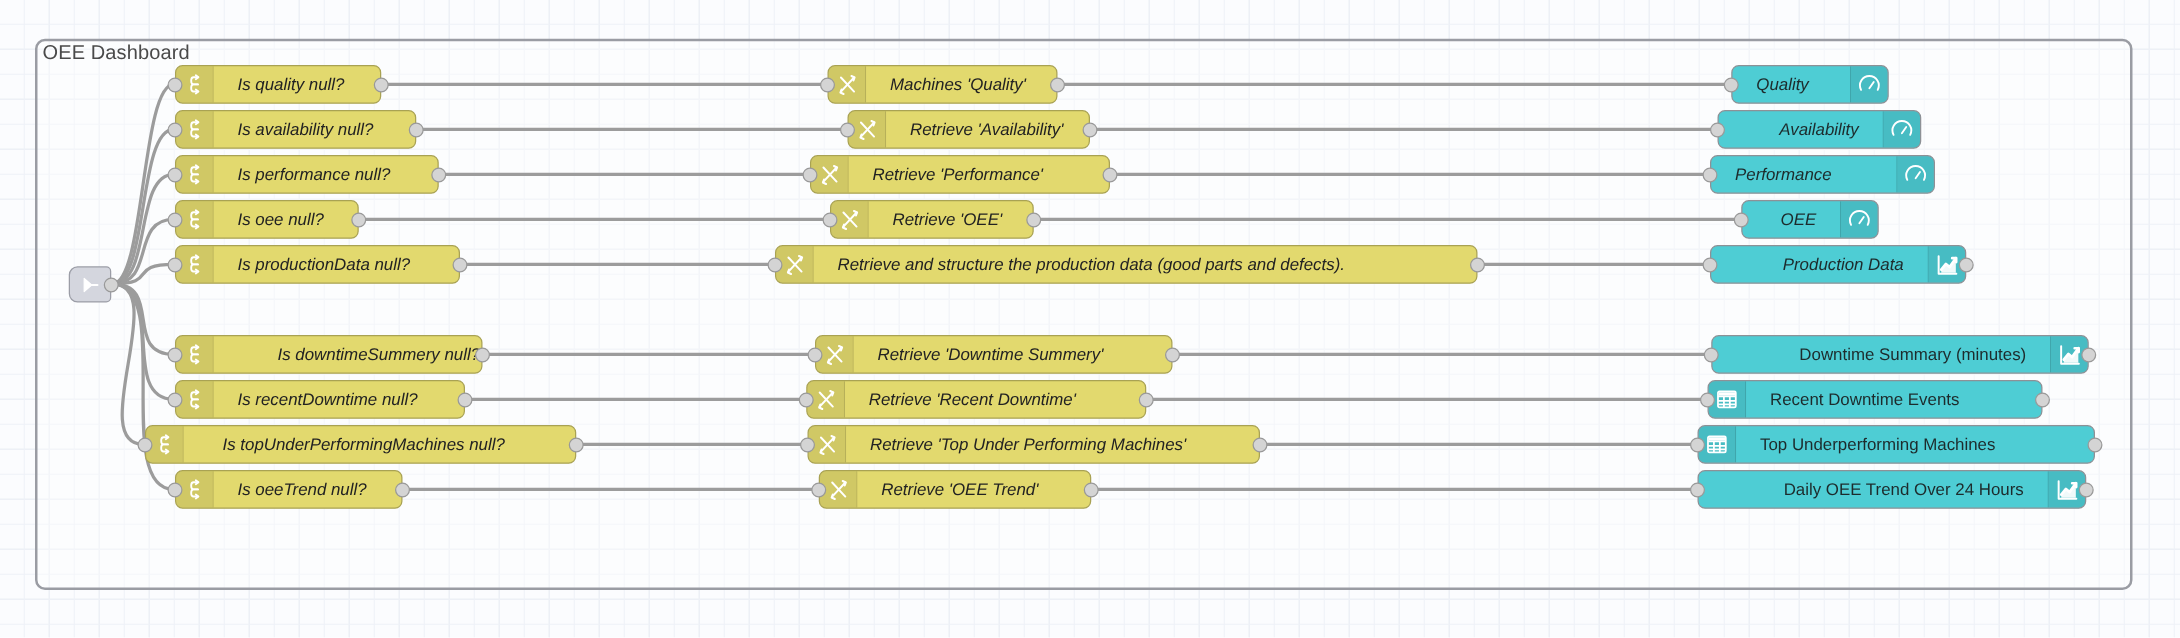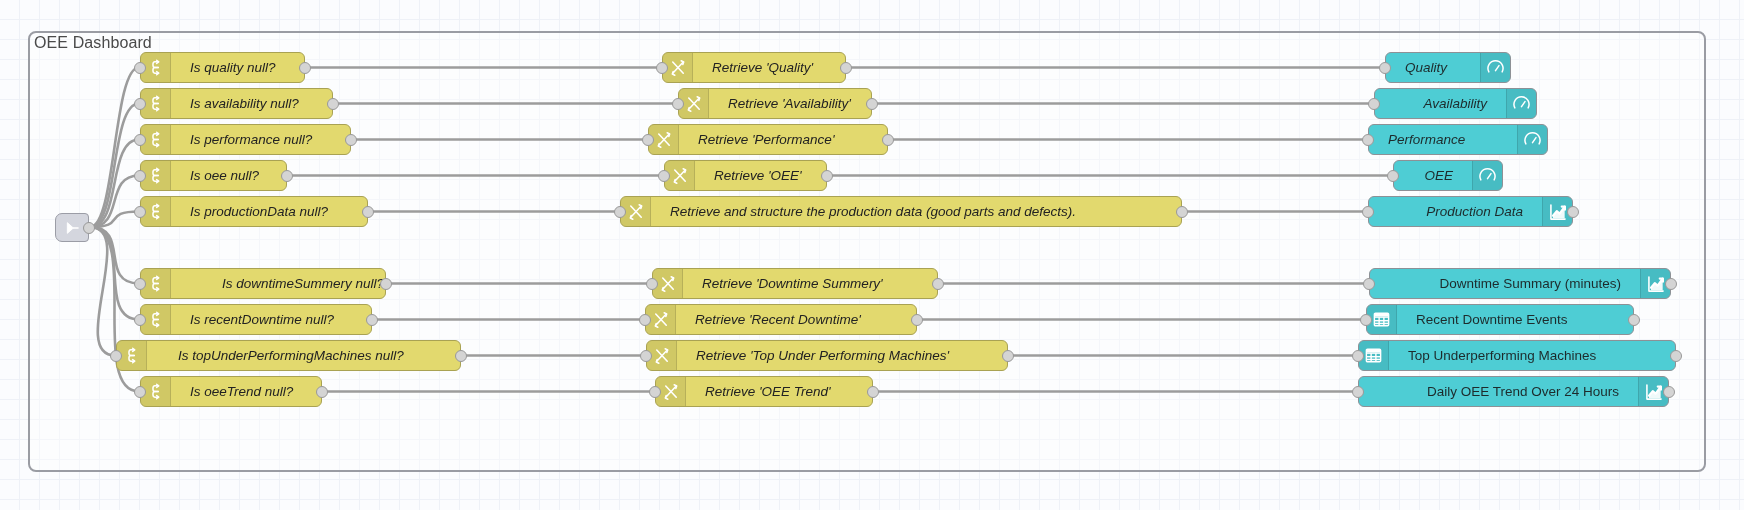--- a/index.html
+++ b/index.html
@@ -296,21 +296,21 @@
       </div>
       <div class="node change" style="left: 662px; top: 52px; width: 184px;">
         <div class="iconbox">
           <svg width="18" height="18" viewBox="0 0 24 24" fill="none" stroke="#fff" stroke-width="2.1" stroke-linecap="round" stroke-linejoin="round">
       <path d="M5 4 L19 19"></path>
             <path d="M19 4 L5 19"></path>
       <path d="M16.2 2.4 L19.6 4 L18.4 7.2"></path>
       <path d="M7.8 21.6 L4.4 20 L5.6 16.8"></path>
     </svg>
         </div>
-        <div class="label">Retrieve 'Quality'</div>
+        <div class="label">Machines 'Quality'</div>
         <div class="port in"></div>
         <div class="port out"></div>
       </div>
       <div class="node change" style="left: 678px; top: 88px; width: 194px;">
         <div class="iconbox">
           <svg width="18" height="18" viewBox="0 0 24 24" fill="none" stroke="#fff" stroke-width="2.1" stroke-linecap="round" stroke-linejoin="round">
       <path d="M5 4 L19 19"></path>
             <path d="M19 4 L5 19"></path>
       <path d="M16.2 2.4 L19.6 4 L18.4 7.2"></path>
       <path d="M7.8 21.6 L4.4 20 L5.6 16.8"></path>

